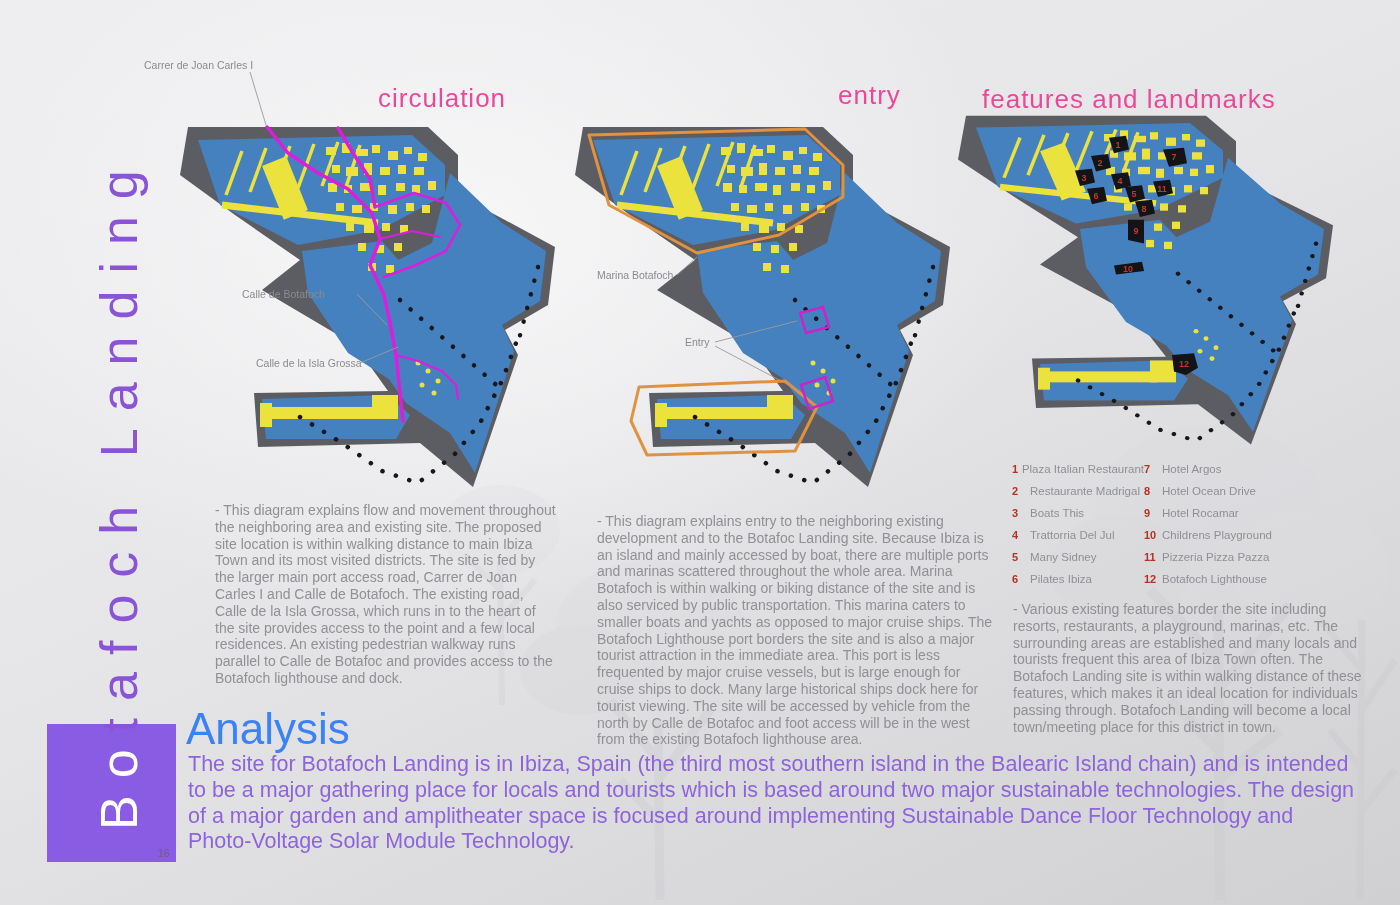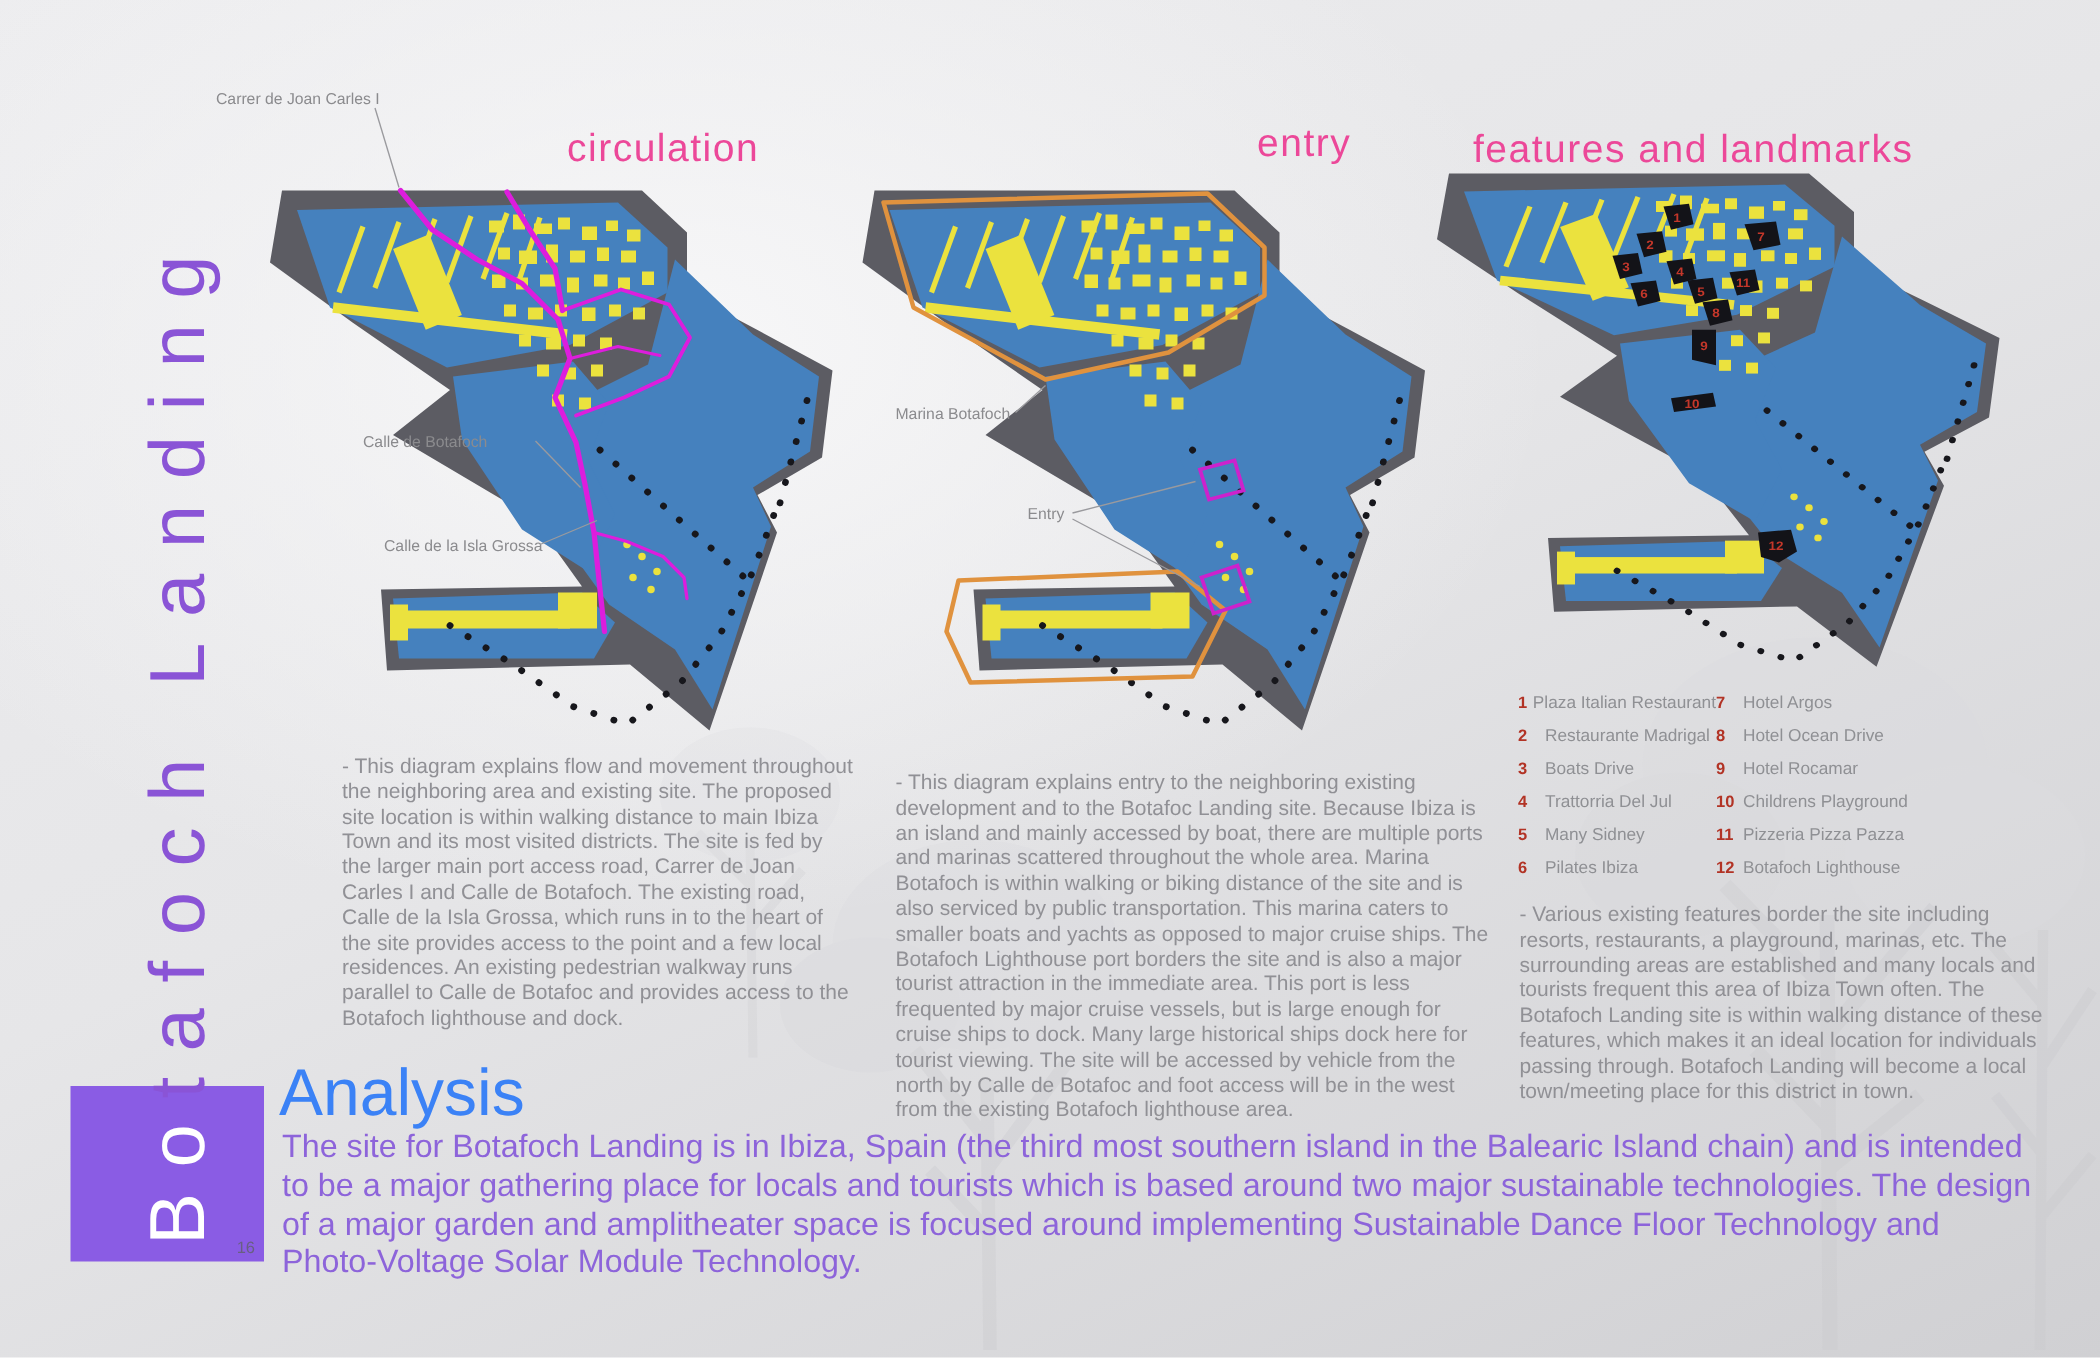--- a/index.html
+++ b/index.html
@@ -4,39 +4,39 @@
 <style>
   html,body{margin:0;padding:0}
   body{
     width:1400px;height:905px;position:relative;overflow:hidden;
     font-family:"Liberation Sans", sans-serif;
     background:
       radial-gradient(ellipse 950px 620px at 32% 26%, #f7f7f8 0%, rgba(247,247,248,0) 62%),
       linear-gradient(155deg, #ededef 0%, #e6e6e8 45%, #d0d0d3 100%);
   }
   .tree{position:absolute;opacity:.55;pointer-events:none}
-  .psquare{position:absolute;left:47px;top:724px;width:129px;height:117px;background:#8a5ce4}
+  .psquare{position:absolute;left:47px;top:724px;width:129px;height:138px;background:#8a5ce4}
   .pnum{position:absolute;right:6px;bottom:3px;font-size:11px;color:#60606a;opacity:.8}
   .vtitle{
     position:absolute;left:88px;top:830px;transform:rotate(-90deg);transform-origin:0 0;
     font-size:52px;letter-spacing:17px;color:#8a54d6;white-space:nowrap;line-height:62px;
   }
   .vtitle .wt{color:#ffffff}
   .map-heading{position:absolute;font-size:26px;color:#ec4899;letter-spacing:1px}
   #h-circ{left:378px;top:83px}
   #h-entry{left:838px;top:80px}
   #h-feat{left:982px;top:84px}
   svg.map{position:absolute;overflow:visible}
   #map-circulation{left:150px;top:55px}
   #map-entry{left:545px;top:55px}
   #map-features{left:928px;top:50px}
   .maplabel{font-size:10.5px;fill:#8b8b8e;font-family:"Liberation Sans",sans-serif}
   .leader{stroke:#9a9a9e;stroke-width:.9}
   .body-par{position:absolute;font-size:14px;line-height:1.2;color:#909095}
-  #p1{left:228px;top:502px;width:342px}
+  #p1{left:215px;top:502px;width:342px}
   #p2{left:597px;top:513px;width:398px}
   #p3{left:1013px;top:601px;width:352px}
   .legend{position:absolute;left:1012px;top:463px;display:grid;
           grid-template-rows:repeat(6,22px);grid-auto-flow:column;grid-template-columns:132px auto}
   .li{display:flex;align-items:baseline;white-space:nowrap}
   .num{width:18px;font-weight:bold;color:#b23325;font-size:11px}
   .ll{color:#8f9094;font-size:11.5px}
   .analysis-h{position:absolute;left:186px;top:704px;font-size:44px;color:#3b82f6}
   .analysis-p{position:absolute;left:188px;top:752px;width:1172px;font-size:21.5px;line-height:1.2;color:#8d64da}
   .it{}
@@ -249,21 +249,21 @@
   <div class="li">
       <span class="num">1</span>
       <span class="ll">Plaza Italian Restaurant</span>
     </div>
   <div class="li">
       <span class="num">2</span>
       <span class="ll">Restaurante Madrigal</span>
     </div>
   <div class="li">
       <span class="num">3</span>
-      <span class="ll">Boats Drive</span>
+      <span class="ll">Boats This</span>
     </div>
   <div class="li">
       <span class="num">4</span>
       <span class="ll">Trattorria Del Jul</span>
     </div>
   <div class="li">
       <span class="num">5</span>
       <span class="ll">Many Sidney</span>
     </div>
   <div class="li">

